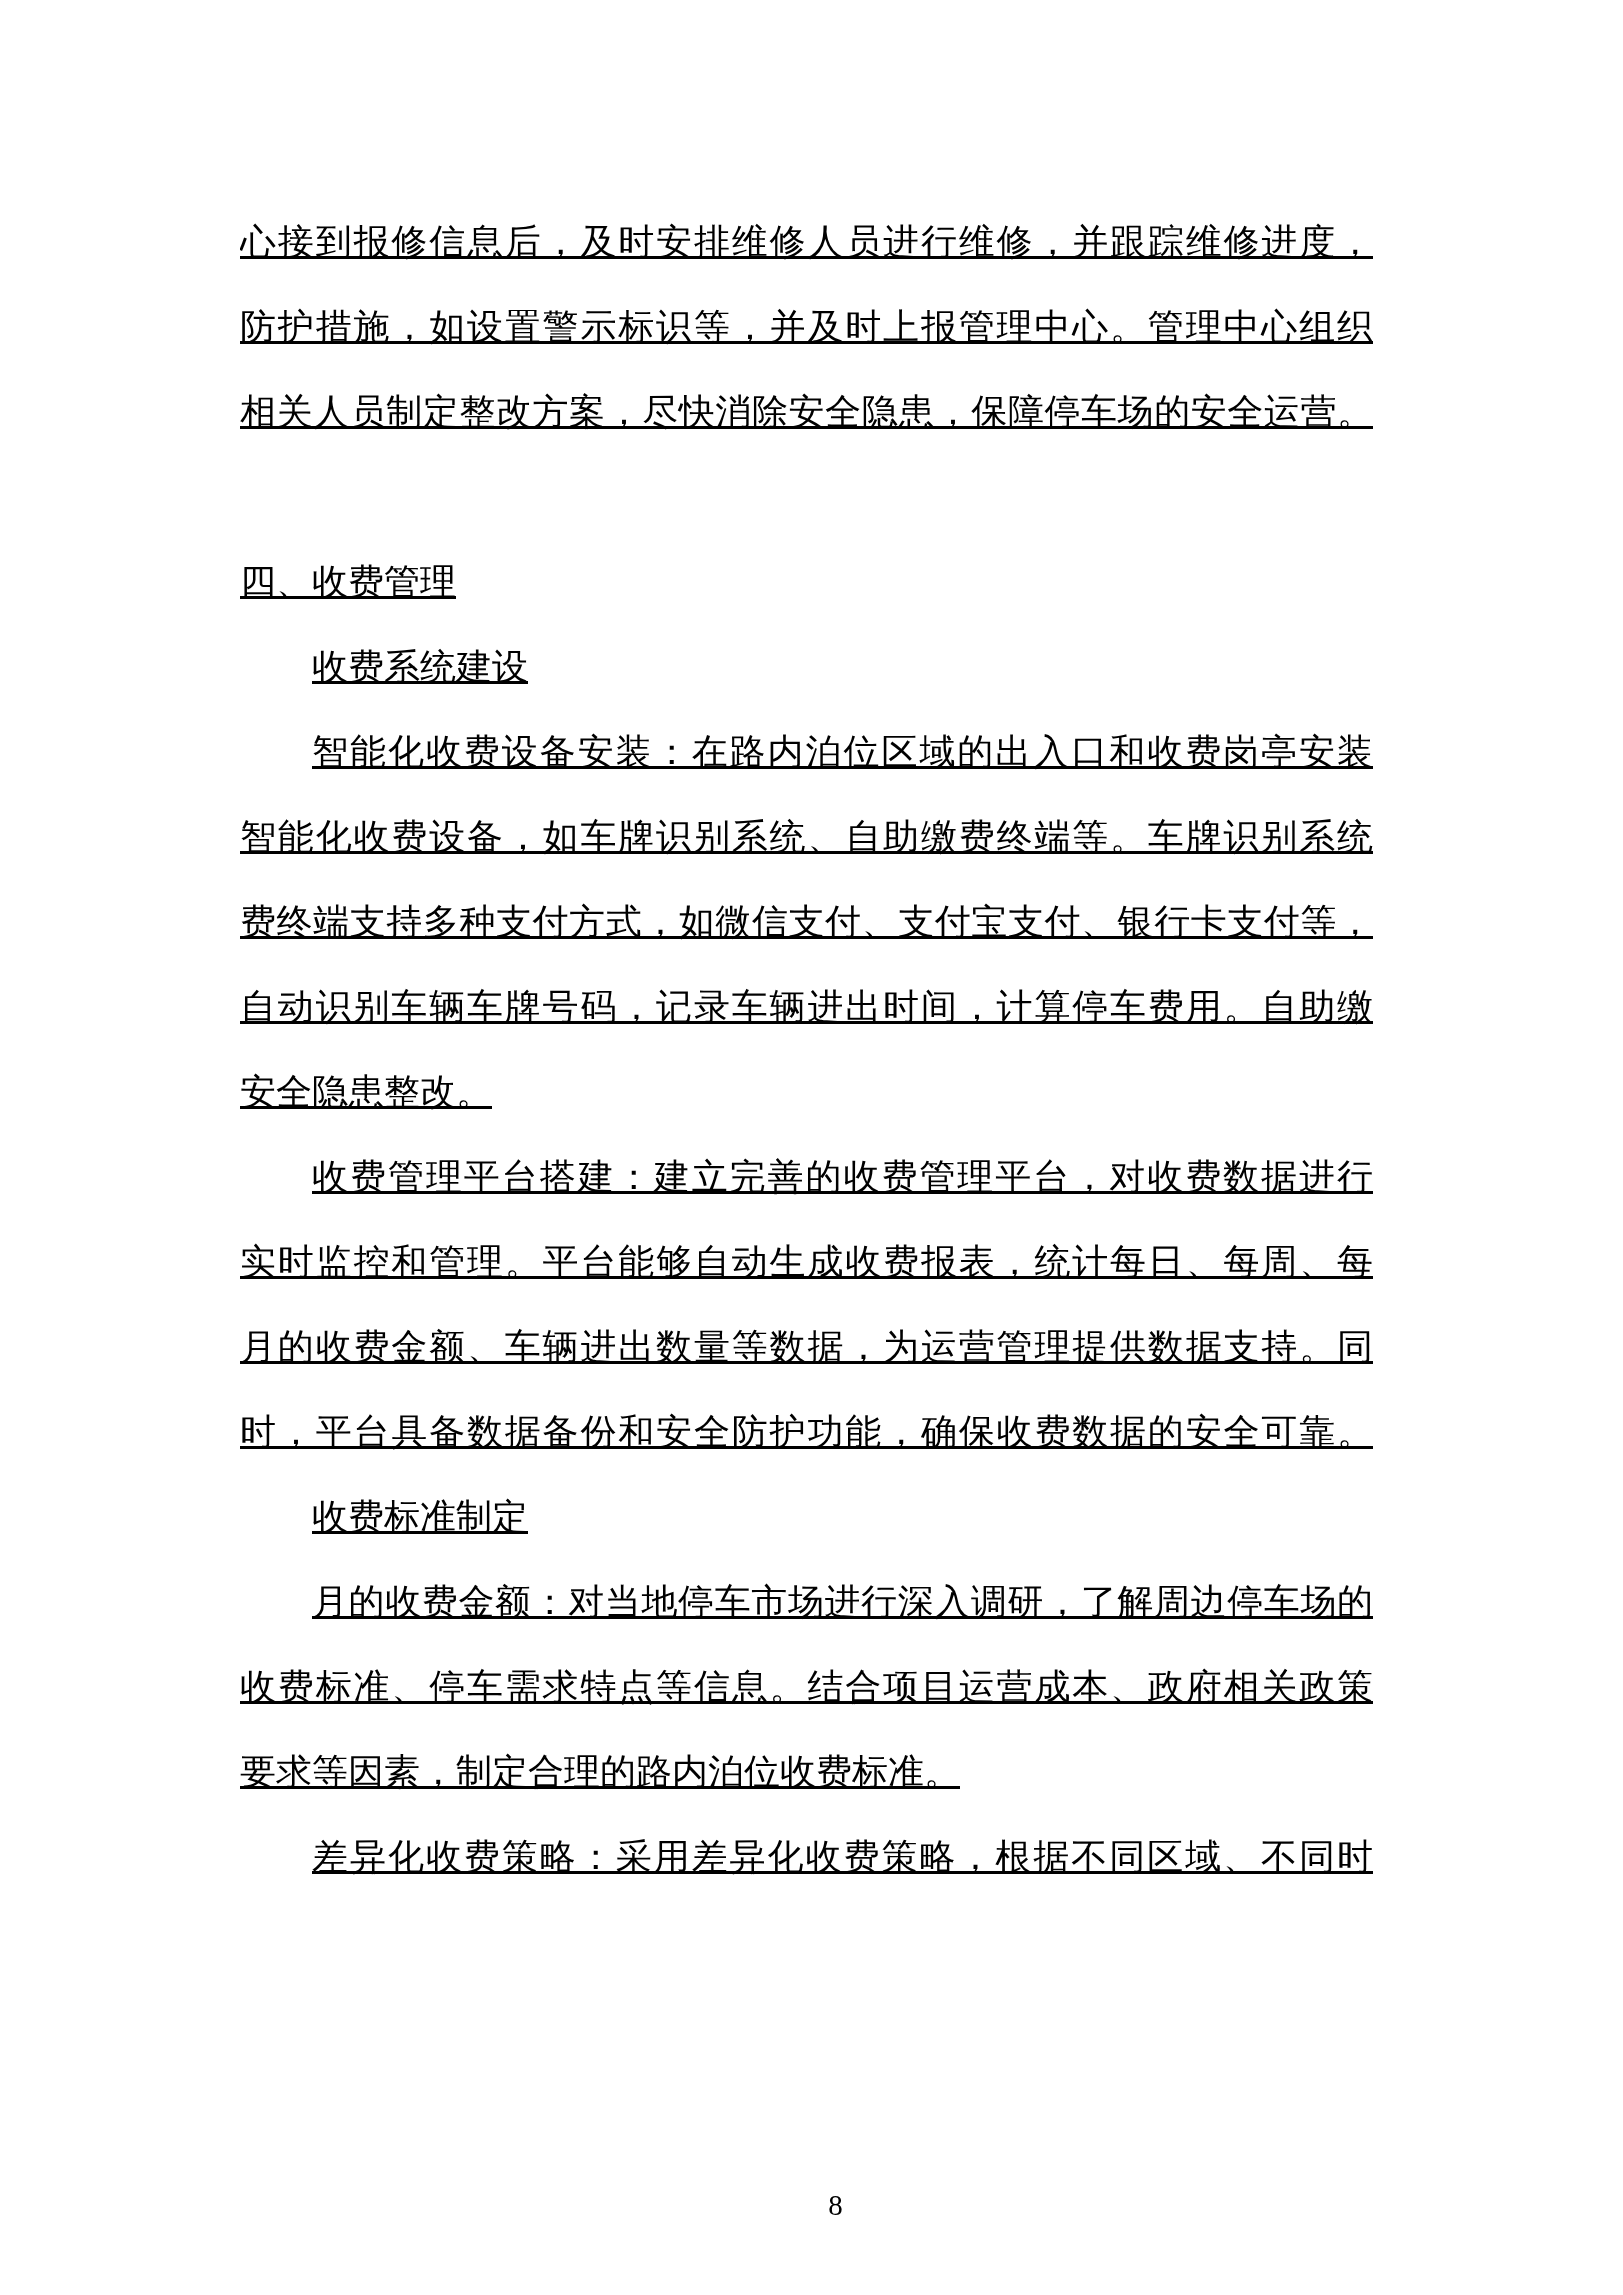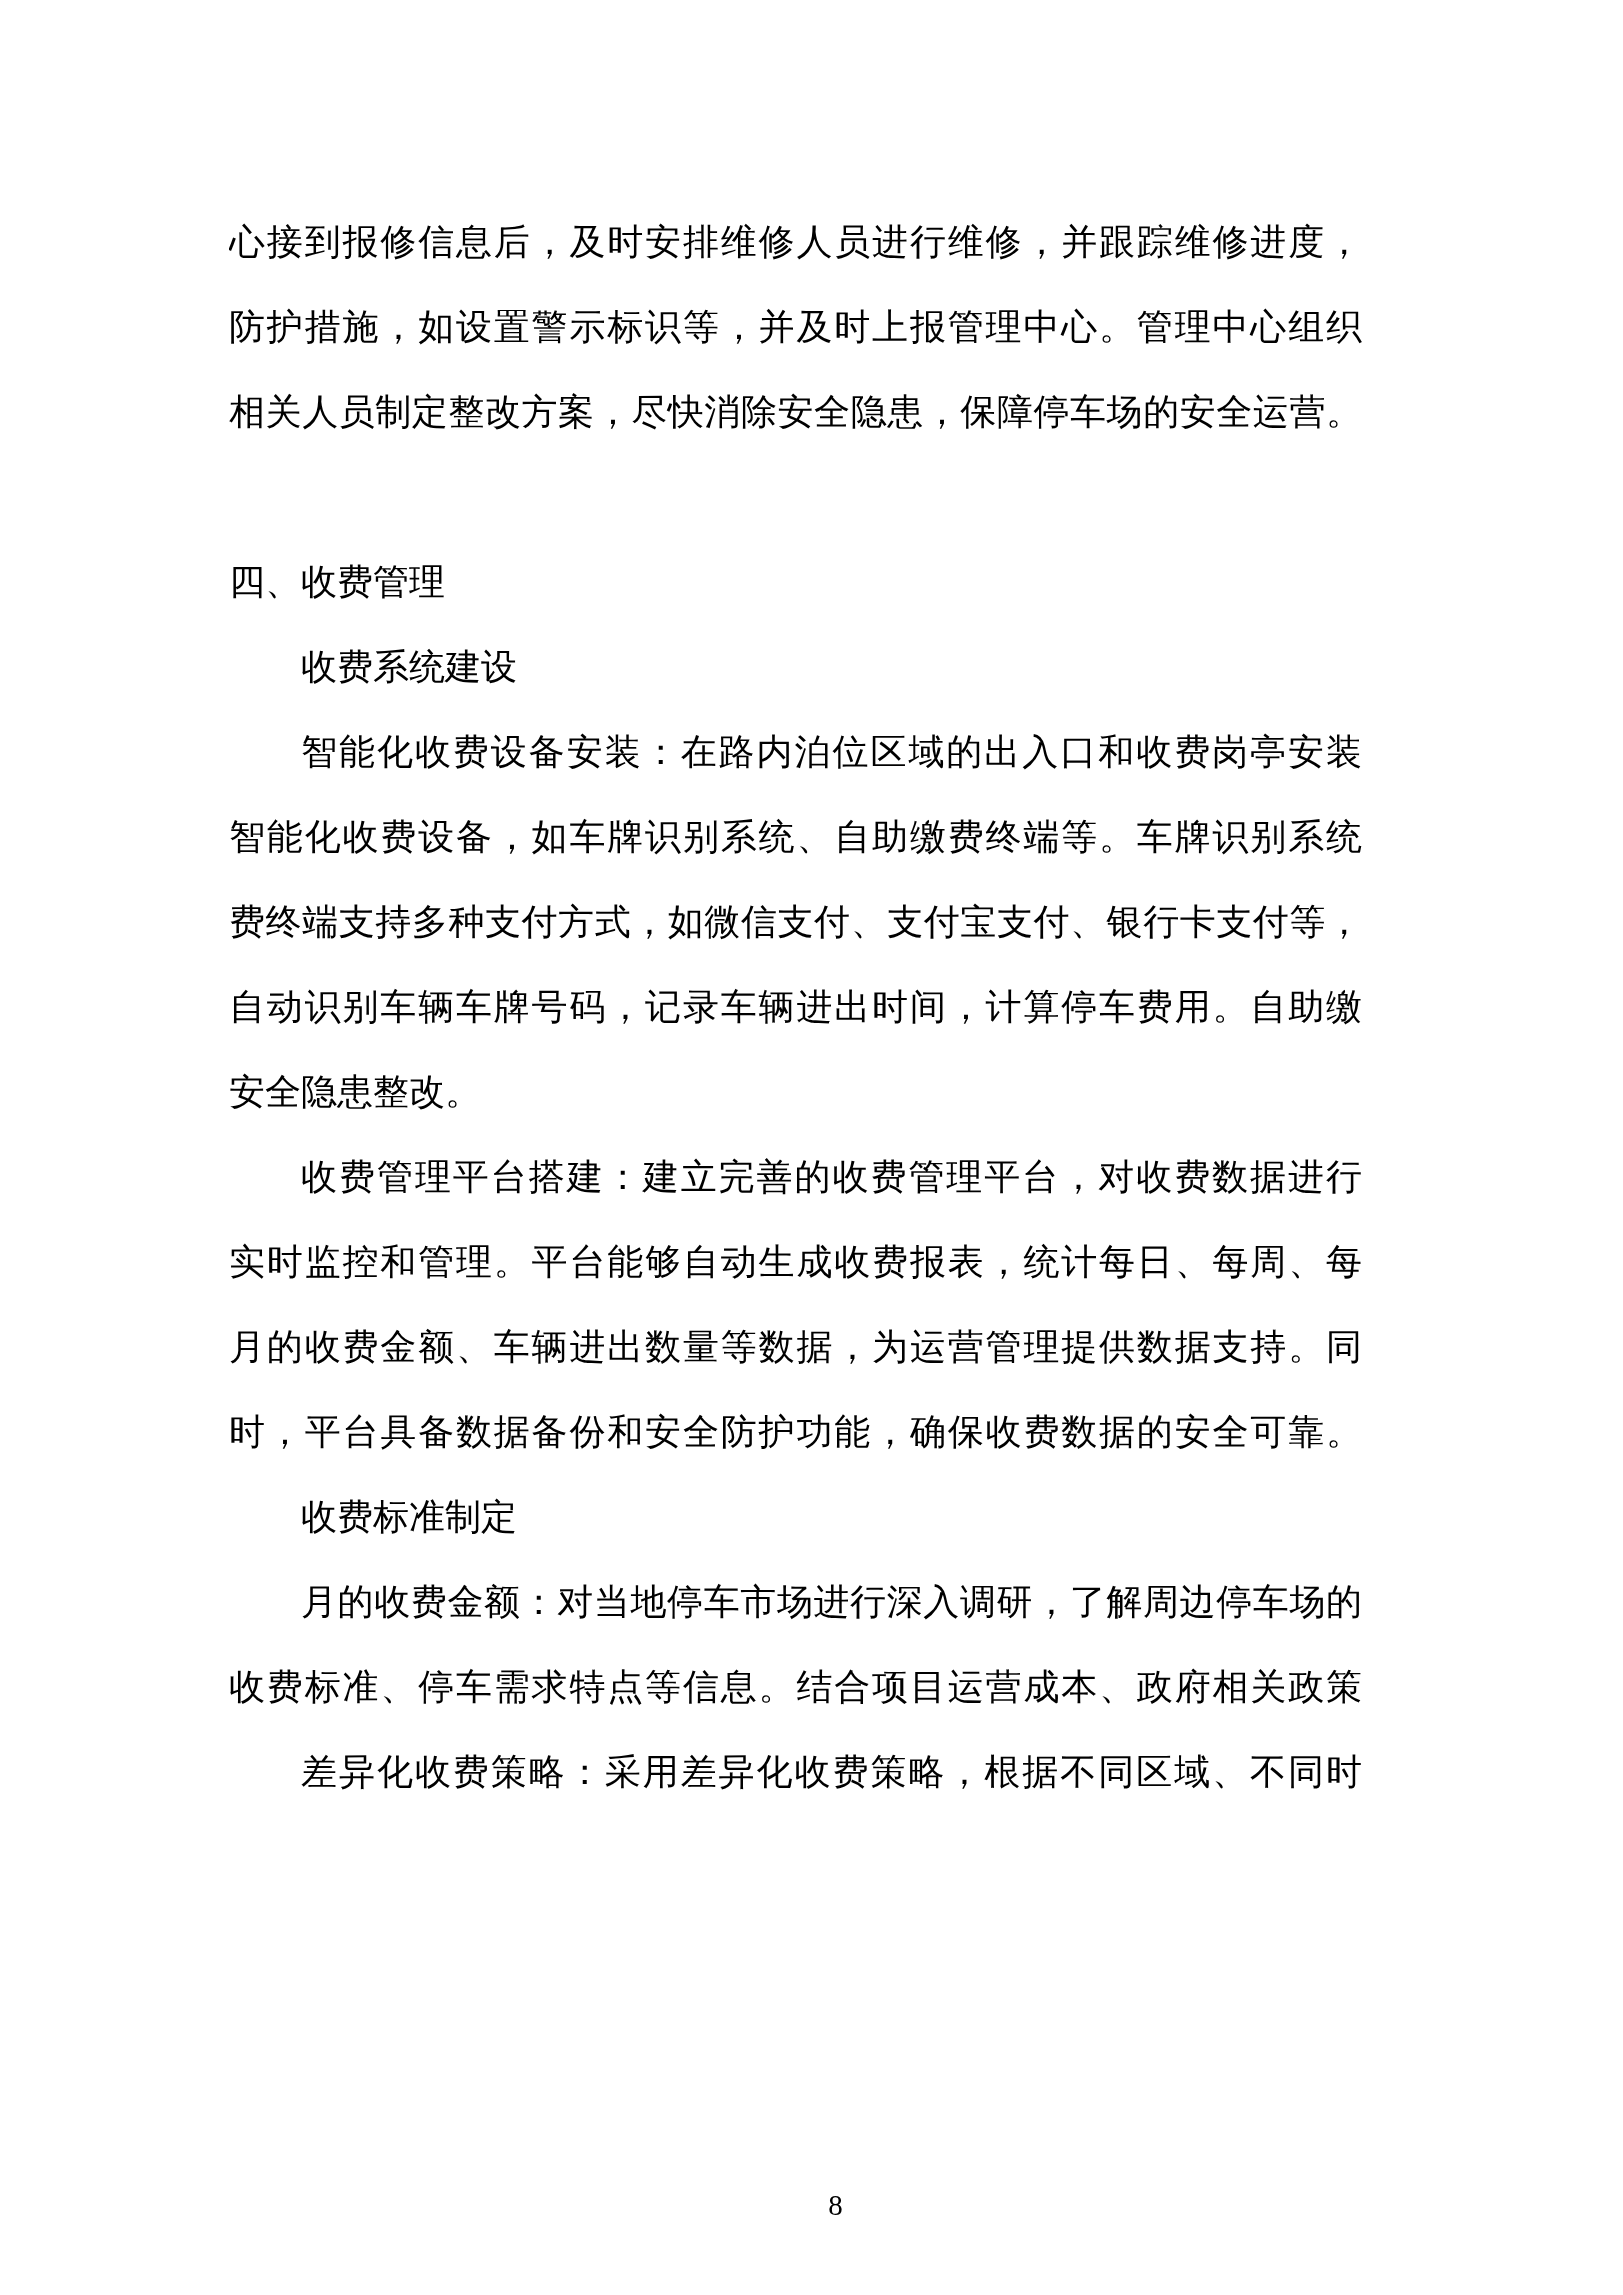--- a/index.html
+++ b/index.html
@@ -11,23 +11,24 @@
     position: relative;
     width: 1623px;
     height: 2295px;
     background: #ffffff;
     overflow: hidden;
     font-family: "Liberation Serif", "DejaVu Serif", serif;
     color: #000000;
   }
   .content {
     position: absolute;
-    left: 229px;
+    left: 240px;
     top: 200px;
     width: 1133px;
+    text-decoration: underline;
   }
   .ln {
     height: 85px;
     line-height: 85px;
     font-size: 36px;
     overflow: hidden;
     white-space: normal;
     word-break: normal;
   }
   
@@ -73,18 +74,19 @@
     <div class="ln j">费终端支持多种支付方式，如微信支付、支付宝支付、银行卡支付等，</div>
     <div class="ln j">自动识别车辆车牌号码，记录车辆进出时间，计算停车费用。自助缴</div>
     <div class="ln">安全隐患整改。</div>
     <div class="ln j ind">收费管理平台搭建：建立完善的收费管理平台，对收费数据进行</div>
     <div class="ln j">实时监控和管理。平台能够自动生成收费报表，统计每日、每周、每</div>
     <div class="ln j">月的收费金额、车辆进出数量等数据，为运营管理提供数据支持。同</div>
     <div class="ln j">时，平台具备数据备份和安全防护功能，确保收费数据的安全可靠。</div>
     <div class="ln ind">收费标准制定</div>
     <div class="ln j ind">月的收费金额：对当地停车市场进行深入调研，了解周边停车场的</div>
     <div class="ln j">收费标准、停车需求特点等信息。结合项目运营成本、政府相关政策</div>
+    <div class="ln">要求等因素，制定合理的路内泊位收费标准。</div>
     <div class="ln j ind">差异化收费策略：采用差异化收费策略，根据不同区域、不同时</div>
   </div>
 
   <div class="footer">8</div>
 </div>
 
 
 </body></html>

